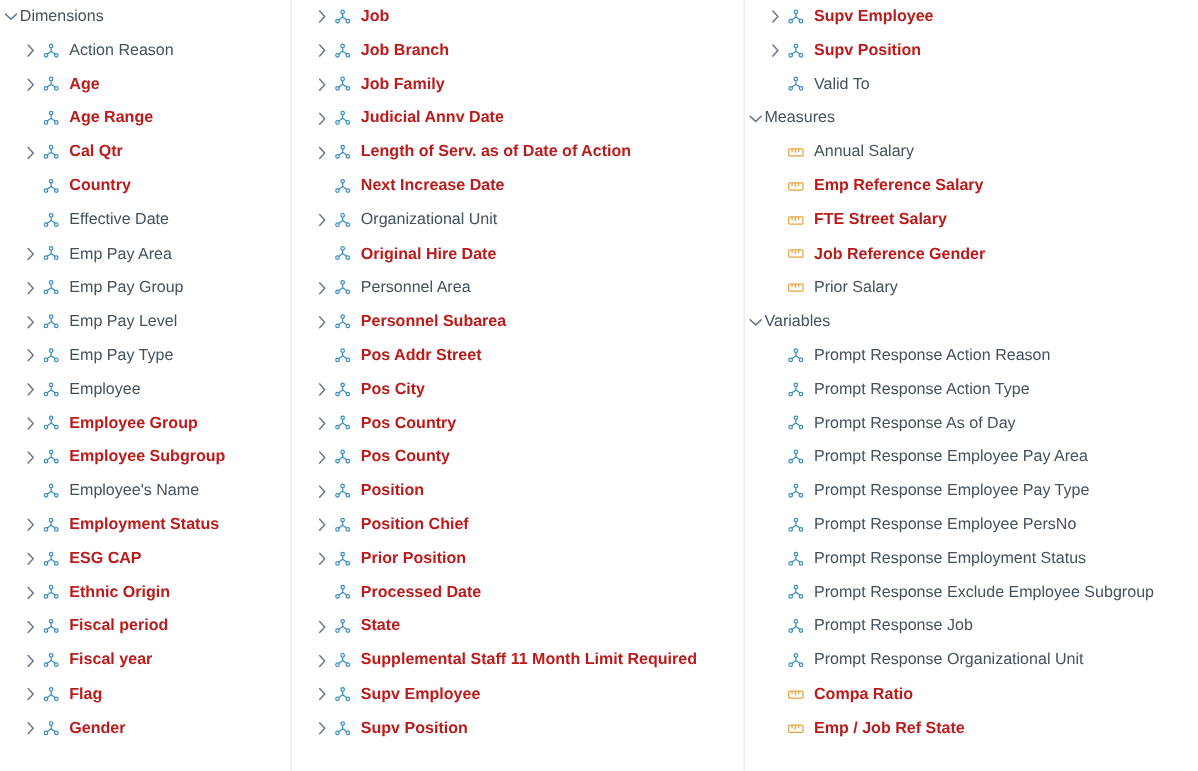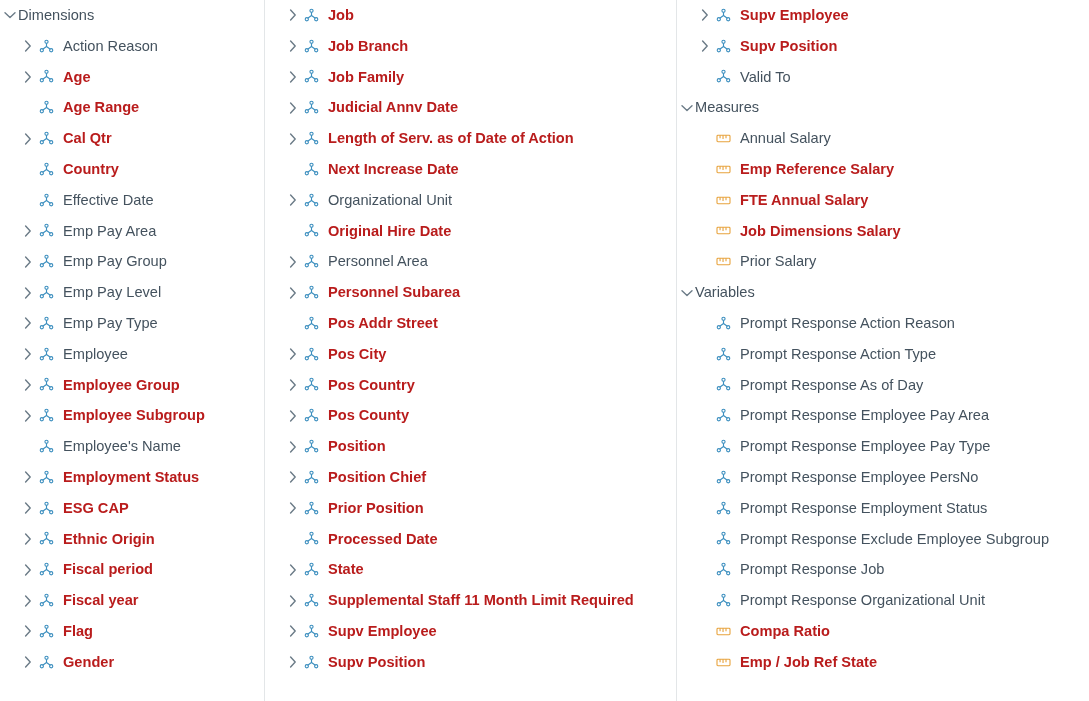--- a/index.html
+++ b/index.html
@@ -887,32 +887,32 @@
       </div>
       <div class="row">
         <span style="display: inline-block; width: 20px;"></span>
         <span class="gap"></span>
         <span class="icon">
           <svg width="15" height="13" viewBox="0 0 16 14">
             <rect x="1" y="3.5" width="14" height="7" rx="1" fill="none" stroke="#e8a33d" stroke-width="1.2"></rect>
             <path d="M4.3 3.5 L4.3 6.6 M7.5 3.5 L7.5 7.6 M10.7 3.5 L10.7 6.6" stroke="#e8a33d" stroke-width="1.2"></path>
           </svg>
         </span>
-        <span class="label bold">FTE Annual Salary</span>
+        <span class="label bold">FTE Street Salary</span>
       </div>
       <div class="row">
         <span style="display: inline-block; width: 20px;"></span>
         <span class="gap"></span>
         <span class="icon">
           <svg width="15" height="13" viewBox="0 0 16 14">
             <rect x="1" y="3.5" width="14" height="7" rx="1" fill="none" stroke="#e8a33d" stroke-width="1.2"></rect>
             <path d="M4.3 3.5 L4.3 6.6 M7.5 3.5 L7.5 7.6 M10.7 3.5 L10.7 6.6" stroke="#e8a33d" stroke-width="1.2"></path>
           </svg>
         </span>
-        <span class="label bold">Job Dimensions Salary</span>
+        <span class="label bold">Job Reference Gender</span>
       </div>
       <div class="row">
         <span style="display: inline-block; width: 20px;"></span>
         <span class="gap"></span>
         <span class="icon">
           <svg width="15" height="13" viewBox="0 0 16 14">
             <rect x="1" y="3.5" width="14" height="7" rx="1" fill="none" stroke="#e8a33d" stroke-width="1.2"></rect>
             <path d="M4.3 3.5 L4.3 6.6 M7.5 3.5 L7.5 7.6 M10.7 3.5 L10.7 6.6" stroke="#e8a33d" stroke-width="1.2"></path>
           </svg>
         </span>

